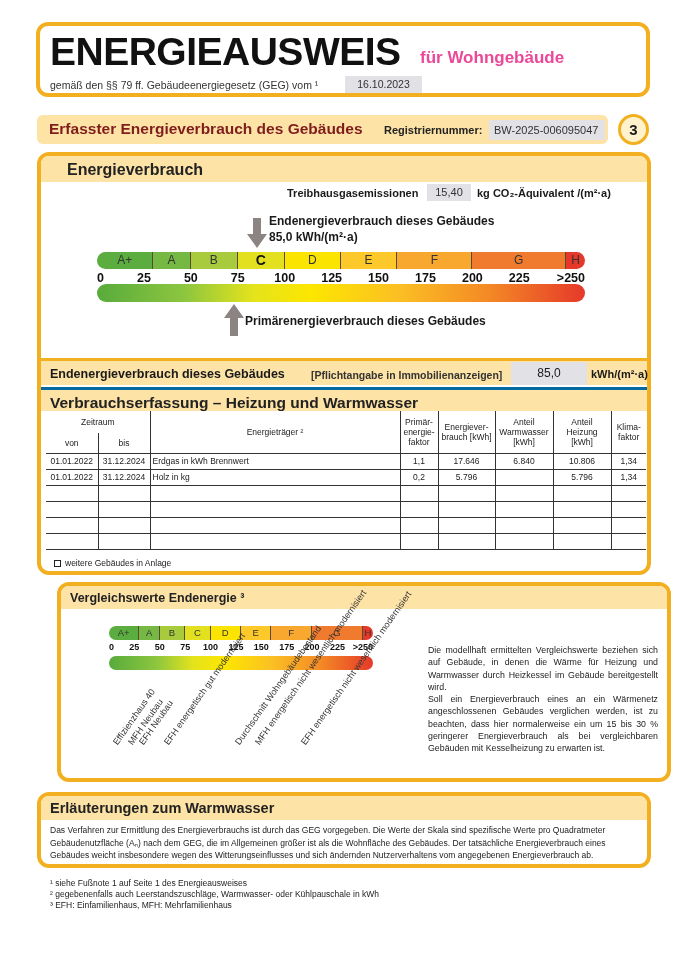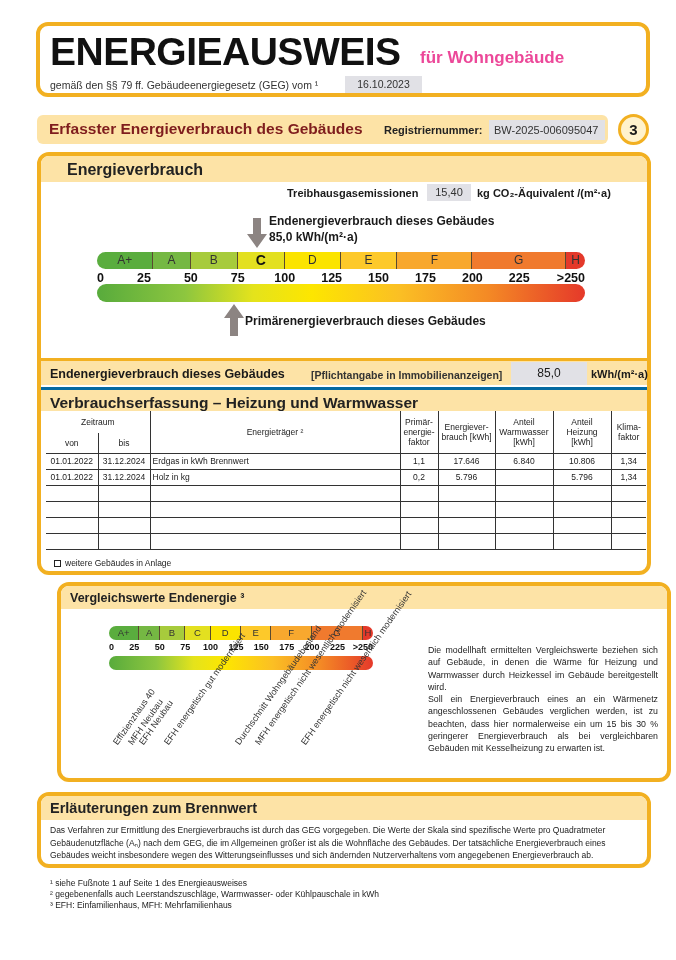--- a/index.html
+++ b/index.html
@@ -293,21 +293,21 @@
       <div class="rot" style="left: 192.308px; top: 155px;">MFH energetisch nicht wesentlich modernisiert</div>
       <div class="rot" style="left: 238px; top: 155px;">EFH energetisch nicht wesentlich modernisiert</div>
     </div>
   <div class="vgtext" id="vgtext">
       <div>Die modellhaft ermittelten Vergleichswerte beziehen sich auf Gebäude, in denen die Wärme für Heizung und Warmwasser durch Heizkessel im Gebäude bereitgestellt wird.</div>
       <div>Soll ein Energieverbrauch eines an ein Wärmenetz angeschlossenen Gebäudes verglichen werden, ist zu beachten, dass hier normalerweise ein um 15 bis 30 % geringerer Energieverbrauch als bei vergleichbaren Gebäuden mit Kesselheizung zu erwarten ist.</div>
     </div>
 </div>
 
 <div class="box" id="er">
-  <div class="sechead h1">Erläuterungen zum Brennwert</div>
+  <div class="sechead h1">Erläuterungen zum Warmwasser</div>
   <div class="ertext">Das Verfahren zur Ermittlung des Energieverbrauchs ist durch das GEG vorgegeben. Die Werte der Skala sind spezifische Werte pro Quadratmeter Gebäudenutzfläche (Aₙ) nach dem GEG, die im Allgemeinen größer ist als die Wohnfläche des Gebäudes. Der tatsächliche Energieverbrauch eines Gebäudes weicht insbesondere wegen des Witterungseinflusses und sich ändernden Nutzerverhaltens vom angegebenen Energieverbrauch ab.</div>
 </div>
 
 <div class="foot">
   <div>¹ siehe Fußnote 1 auf Seite 1 des Energieausweises</div>
   <div>² gegebenenfalls auch Leerstandszuschläge, Warmwasser- oder Kühlpauschale in kWh</div>
   <div>³ EFH: Einfamilienhaus, MFH: Mehrfamilienhaus</div>
 </div>
 
 </body></html>

